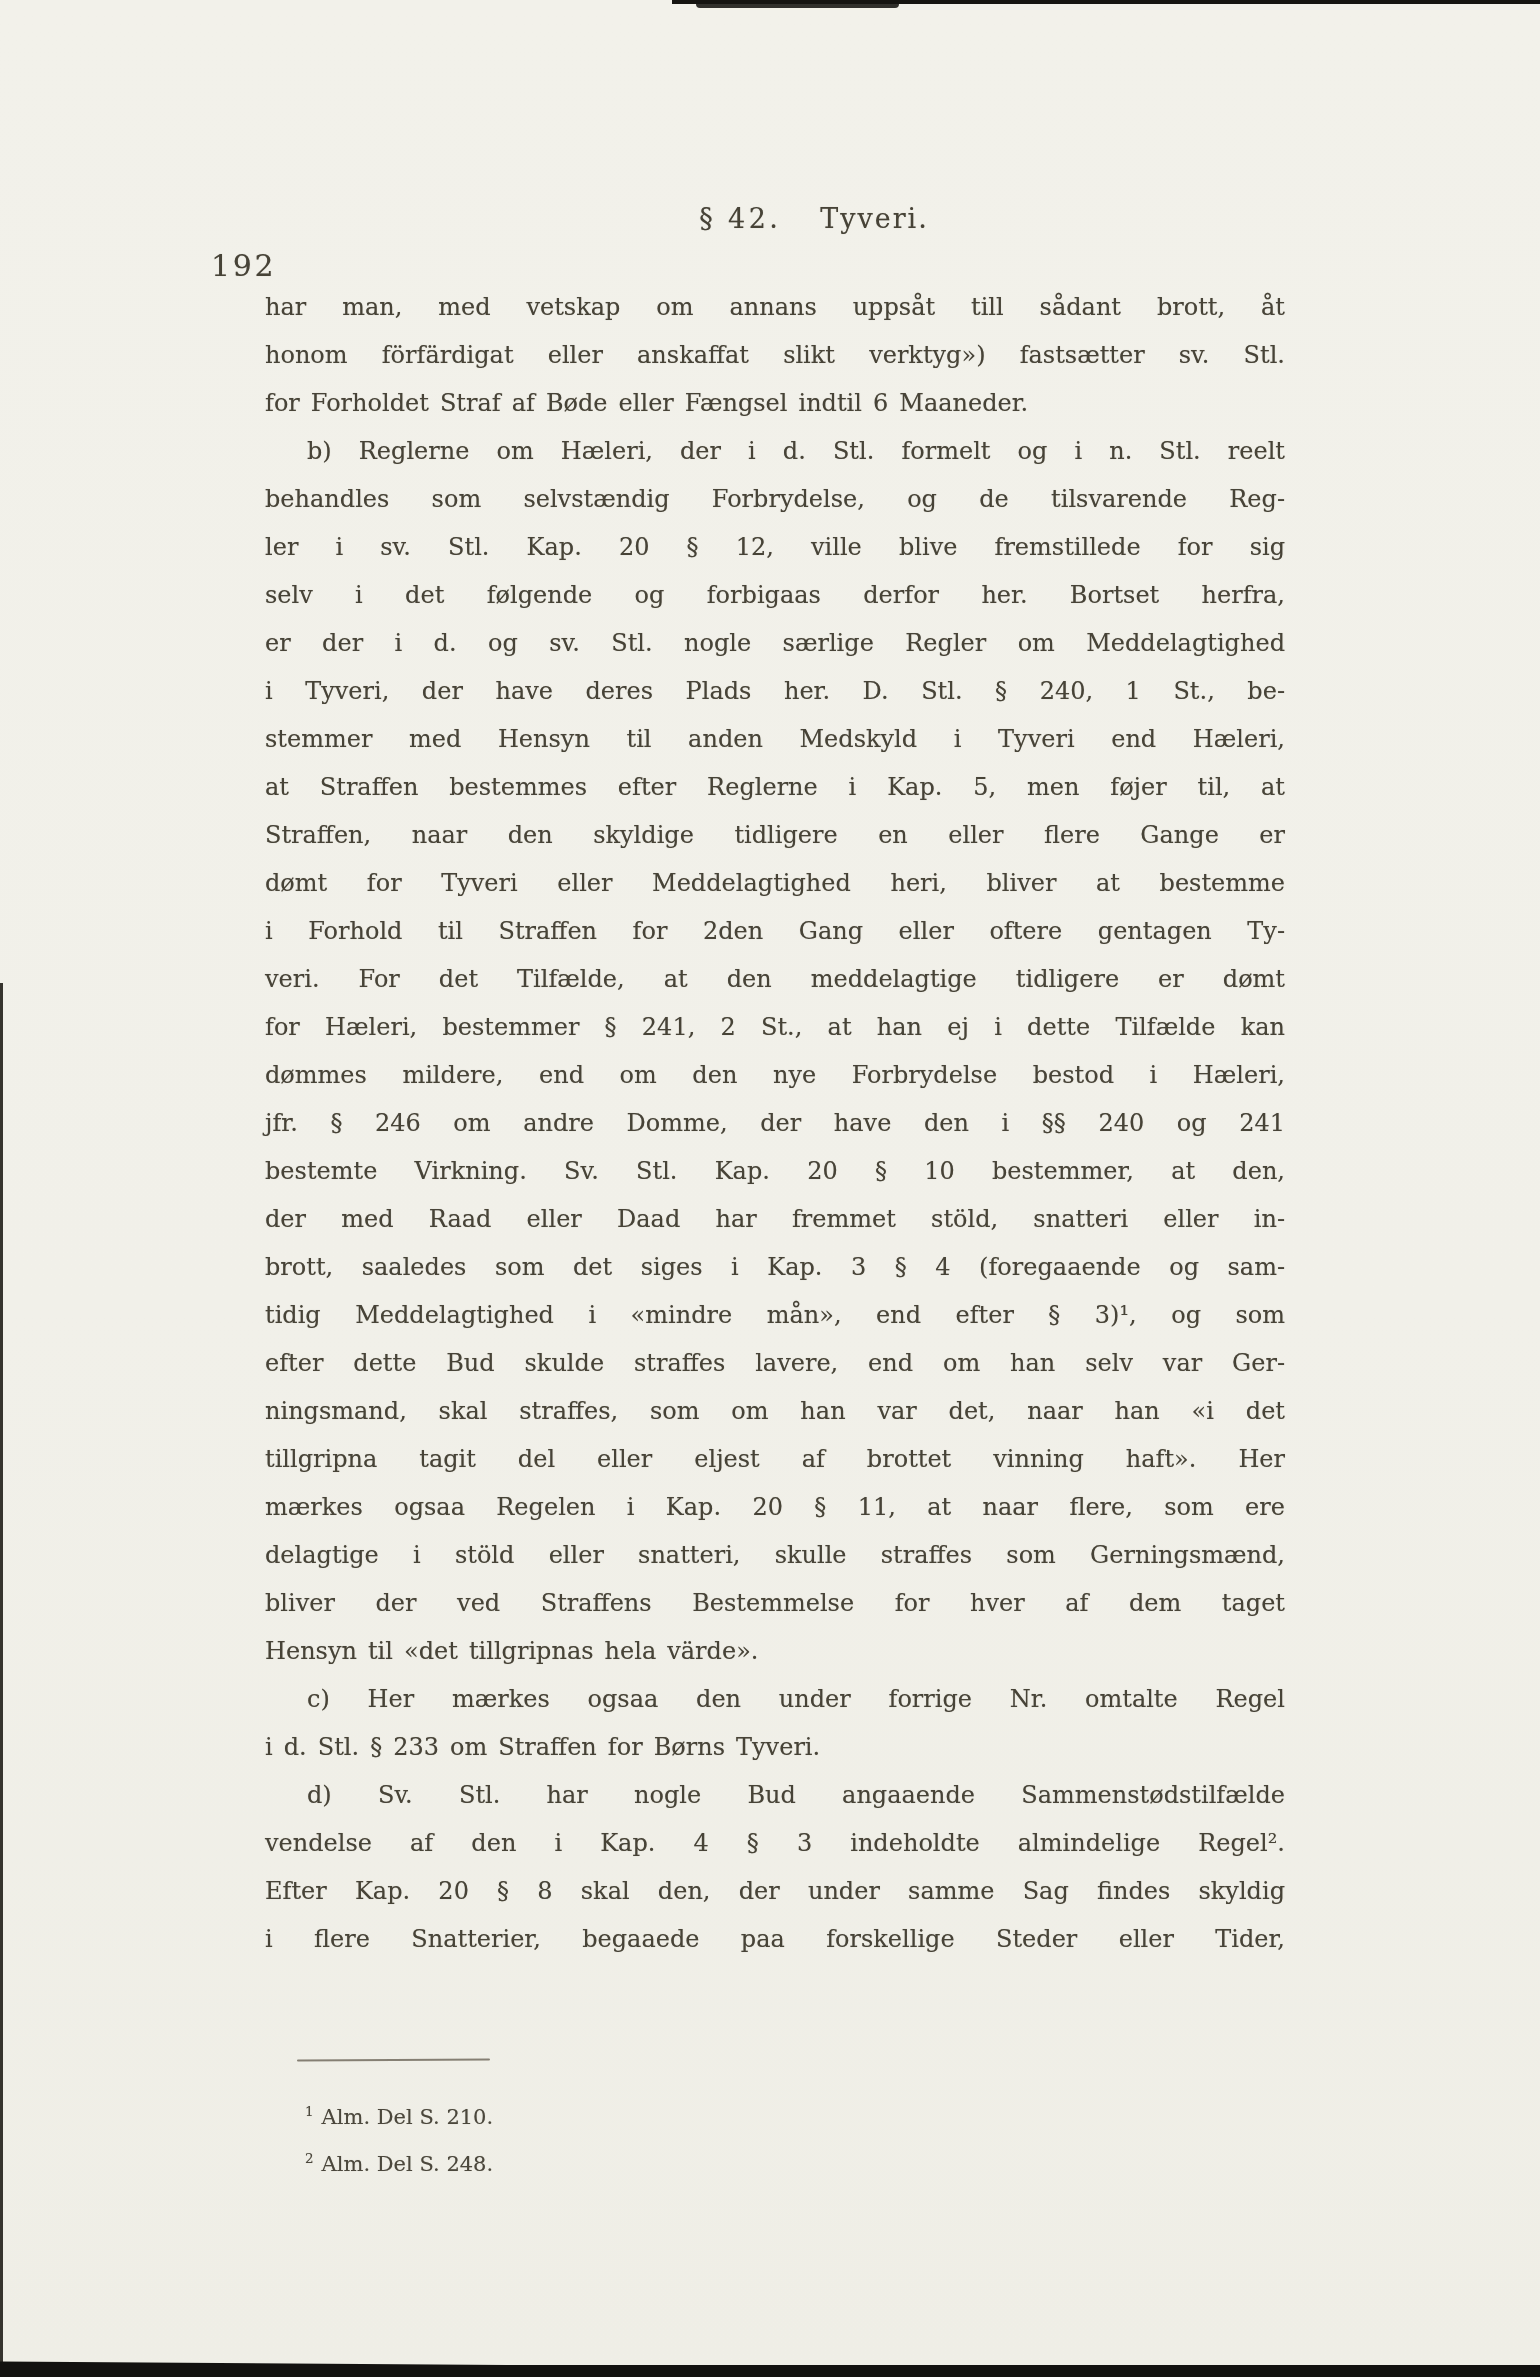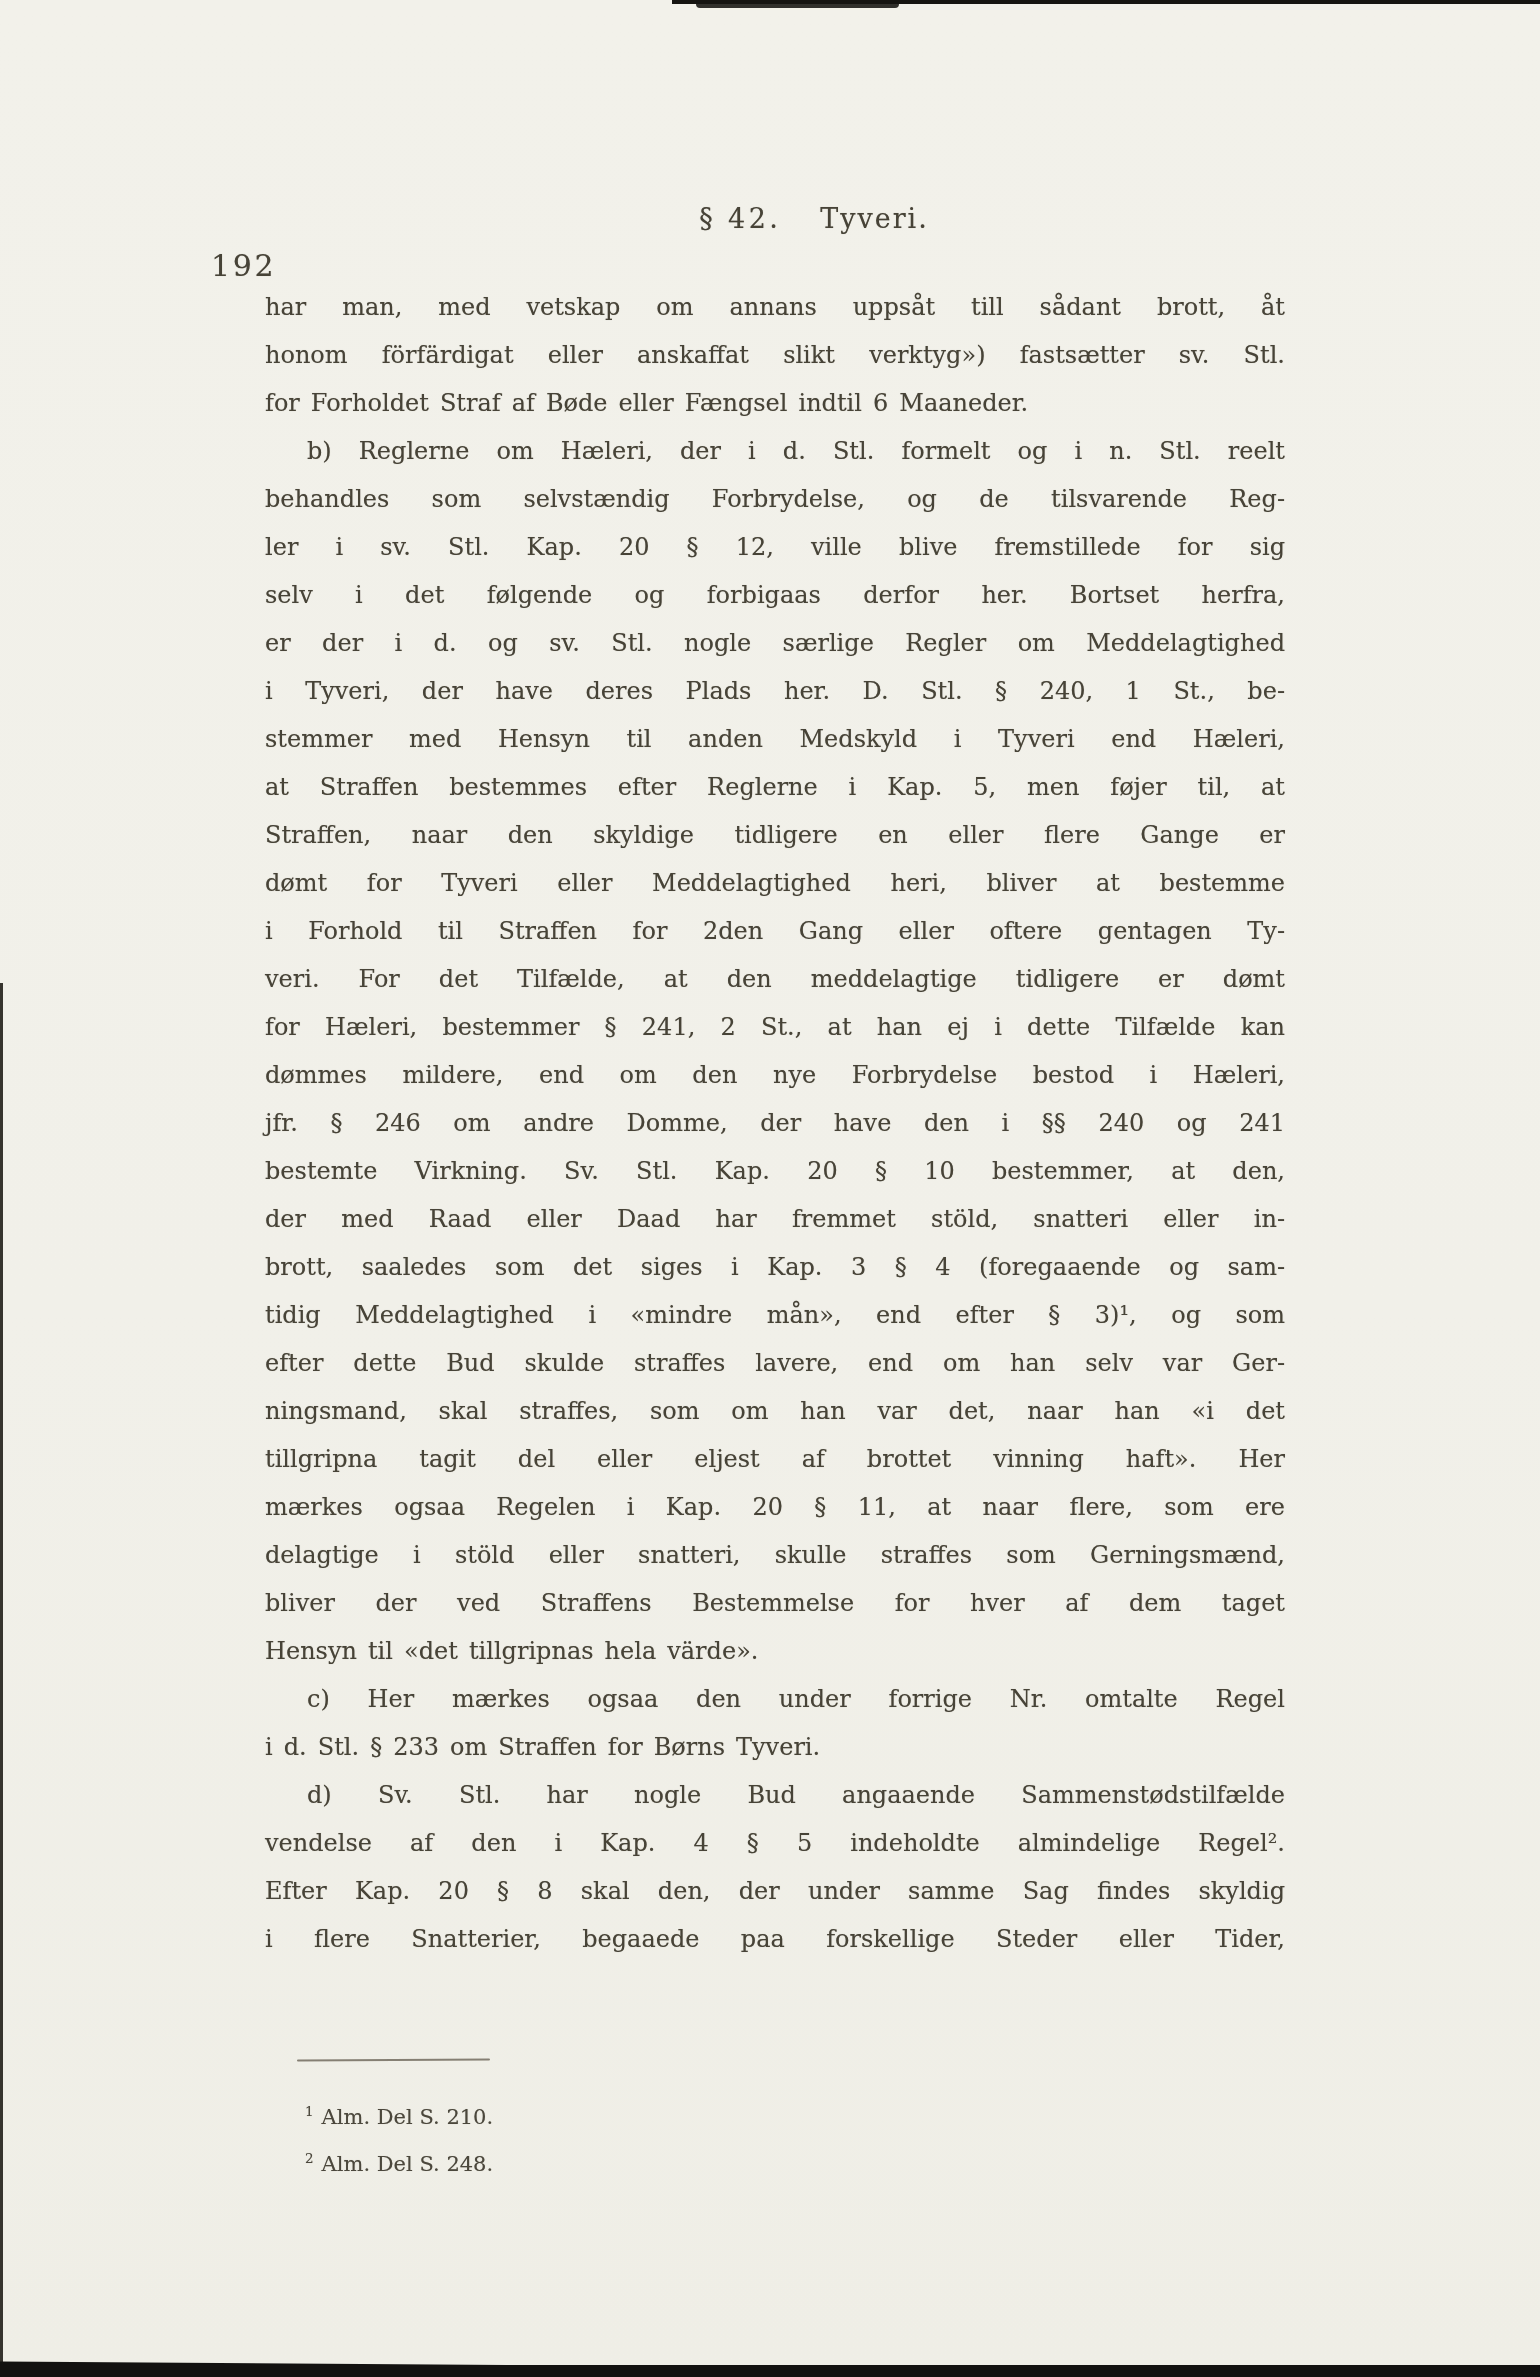--- a/index.html
+++ b/index.html
@@ -101,21 +101,21 @@
     <div class="line">efter dette Bud skulde straffes lavere, end om han selv var Ger-</div>
     <div class="line">ningsmand, skal straffes, som om han var det, naar han «i det</div>
     <div class="line">tillgripna tagit del eller eljest af brottet vinning haft».  Her</div>
     <div class="line">mærkes ogsaa Regelen i Kap. 20 § 11, at naar flere, som ere</div>
     <div class="line">delagtige i stöld eller snatteri, skulle straffes som Gerningsmænd,</div>
     <div class="line">bliver der ved Straffens Bestemmelse for hver af dem taget</div>
     <div class="line end">Hensyn til «det tillgripnas hela värde».</div>
     <div class="line indent">c) Her mærkes ogsaa den under forrige Nr. omtalte Regel</div>
     <div class="line end">i d. Stl. § 233 om Straffen for Børns Tyveri.</div>
     <div class="line indent">d) Sv. Stl. har nogle Bud angaaende Sammenstødstilfælde</div>
-    <div class="line">vendelse af den i Kap. 4 § 5 indeholdte almindelige Regel².</div>
+    <div class="line">vendelse af den i Kap. 4 § 3 indeholdte almindelige Regel².</div>
     <div class="line">Efter Kap. 20 § 8 skal den, der under samme Sag findes skyldig</div>
     <div class="line">i flere Snatterier, begaaede paa forskellige Steder eller Tider,</div>
   </div>
 
   <div class="footnote-rule"></div>
 
   <div class="footnotes">
     <div><sup>1</sup><span>Alm. Del S. 210.</span></div>
     <div><sup>2</sup><span>Alm. Del S. 248.</span></div>
   </div>

